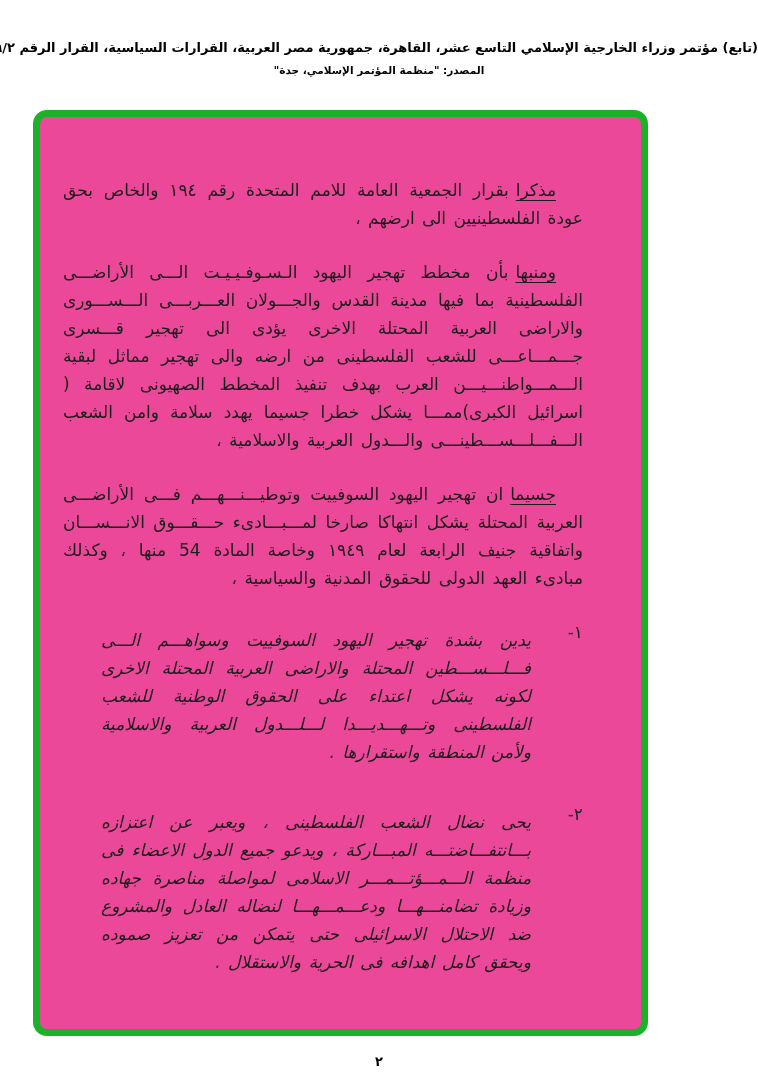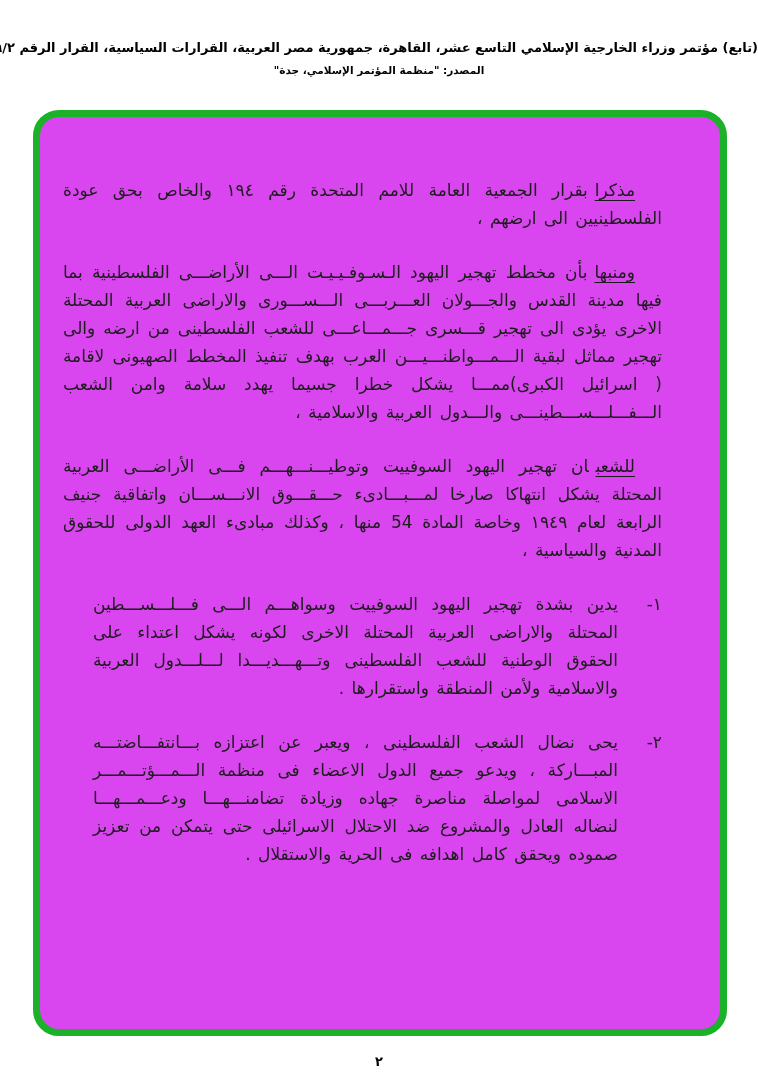--- a/index.html
+++ b/index.html
@@ -35,26 +35,26 @@
     letter-spacing: 0;
   }
   .doc-header .source {
     font-size: 10.5px;
     margin-top: 9px;
   }
   .frame {
     position: absolute;
     left: 33px;
     top: 110px;
-    width: 694px;
+    width: 615px;
     height: 926px;
     box-sizing: border-box;
     border: 7px solid #1bb22a;
-    border-radius: 26px;
-    background: #d946ef;
+    border-radius: 14px;
+    background: #ec4899;
   }
   .content {
     position: absolute;
     top: 59px;
     right: 58px;
     left: 23px;
     font-size: 17px;
     line-height: 28px;
     word-spacing: 2px;
     text-align: justify;
@@ -72,22 +72,23 @@
     display: flex;
     margin: 6px 0 26px 0;
     padding-left: 30px;
   }
   .item .marker {
     flex: 0 0 44px;
     text-align: right;
   }
   .item .item-text {
     flex: 1;
-    margin: 0;
+    margin: 8px;
     text-align: justify;
+    font-style: italic;
   }
   .page-number {
     position: absolute;
     bottom: 9px;
     left: 0;
     right: 0;
     text-align: center;
     font-weight: bold;
     font-size: 13px;
     color: #000000;
@@ -108,21 +109,21 @@
 
       <p class="para">
         <u class="lead">مذكرا</u><span>بقرار الجمعية العامة للامم المتحدة رقم ١٩٤ والخاص بحق عودة الفلسطينيين الى ارضهم ،</span>
       </p>
 
       <p class="para">
         <u class="lead">ومنبها</u><span>بأن مخطط تهجير اليهود الـسـوفـيـيـت الـــى الأراضـــى الفلسطينية بما فيها مدينة القدس والجـــولان العـــربـــى الـــســـورى والاراضى العربية المحتلة الاخرى يؤدى الى تهجير قـــسرى جـــمـــاعـــى للشعب الفلسطينى من ارضه والى تهجير مماثل لبقية الـــمـــواطنـــيـــن العرب بهدف تنفيذ المخطط الصهيونى لاقامة ( اسرائيل الكبرى)ممـــا يشكل خطرا جسيما يهدد سلامة وامن الشعب الـــفـــلـــســـطينـــى والـــدول العربية والاسلامية ،</span>
       </p>
 
       <p class="para">
-        <u class="lead">للشعب</u><span>ان تهجير اليهود السوفييت وتوطيـــنـــهـــم فـــى الأراضـــى العربية المحتلة يشكل انتهاكا صارخا لمـــبـــادىء حـــقـــوق الانـــســـان واتفاقية جنيف الرابعة لعام ١٩٤٩ وخاصة المادة 54 منها ، وكذلك مبادىء العهد الدولى للحقوق المدنية والسياسية ،</span>
+        <u class="lead">جسيما</u><span>ان تهجير اليهود السوفييت وتوطيـــنـــهـــم فـــى الأراضـــى العربية المحتلة يشكل انتهاكا صارخا لمـــبـــادىء حـــقـــوق الانـــســـان واتفاقية جنيف الرابعة لعام ١٩٤٩ وخاصة المادة 54 منها ، وكذلك مبادىء العهد الدولى للحقوق المدنية والسياسية ،</span>
       </p>
 
       <div class="item">
         <span class="marker">١-</span>
         <p class="item-text">يدين بشدة تهجير اليهود السوفييت وسواهـــم الـــى فـــلـــســـطين المحتلة والاراضى العربية المحتلة الاخرى لكونه يشكل اعتداء على الحقوق الوطنية للشعب الفلسطينى وتـــهـــديـــدا لـــلـــدول العربية والاسلامية ولأمن المنطقة واستقرارها .</p>
       </div>
 
       <div class="item">
         <span class="marker">٢-</span>
         <p class="item-text">يحى نضال الشعب الفلسطينى ، ويعبر عن اعتزازه بـــانتفـــاضتـــه المبـــاركة ، ويدعو جميع الدول الاعضاء فى منظمة الـــمـــؤتـــمـــر الاسلامى لمواصلة مناصرة جهاده وزيادة تضامنـــهـــا ودعـــمـــهـــا لنضاله العادل والمشروع ضد الاحتلال الاسرائيلى حتى يتمكن من تعزيز صموده ويحقق كامل اهدافه فى الحرية والاستقلال .</p>

